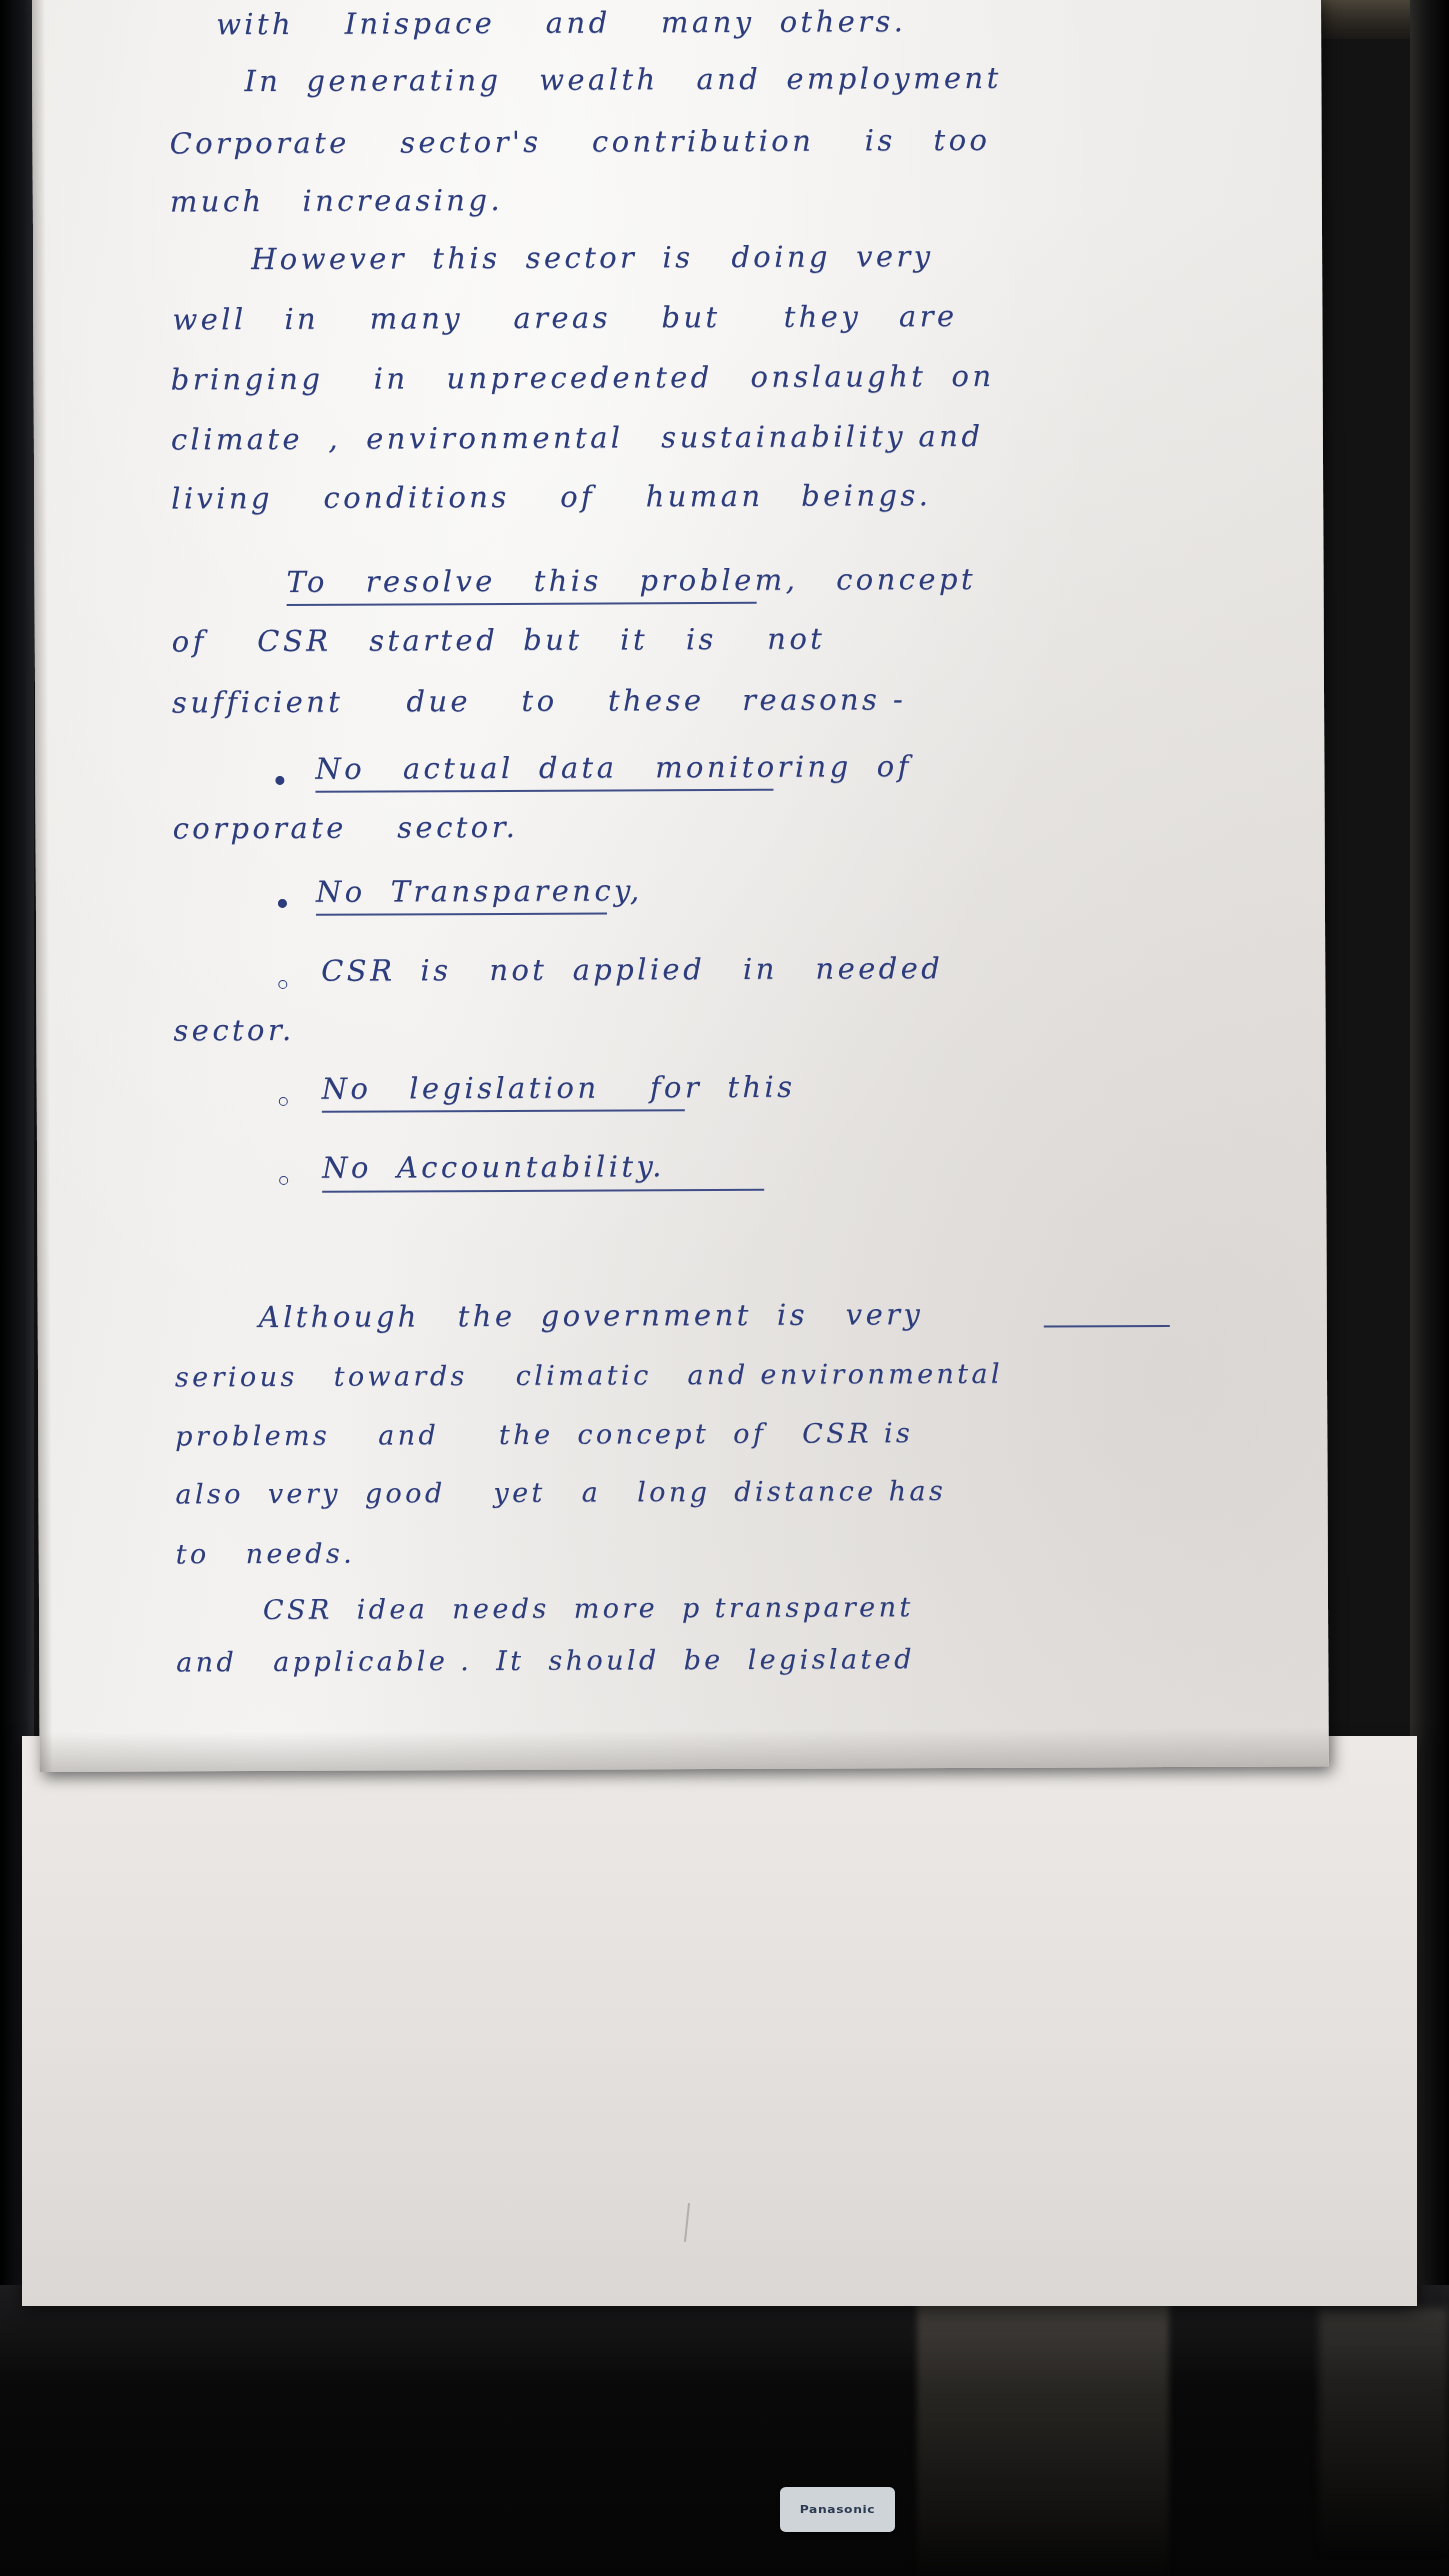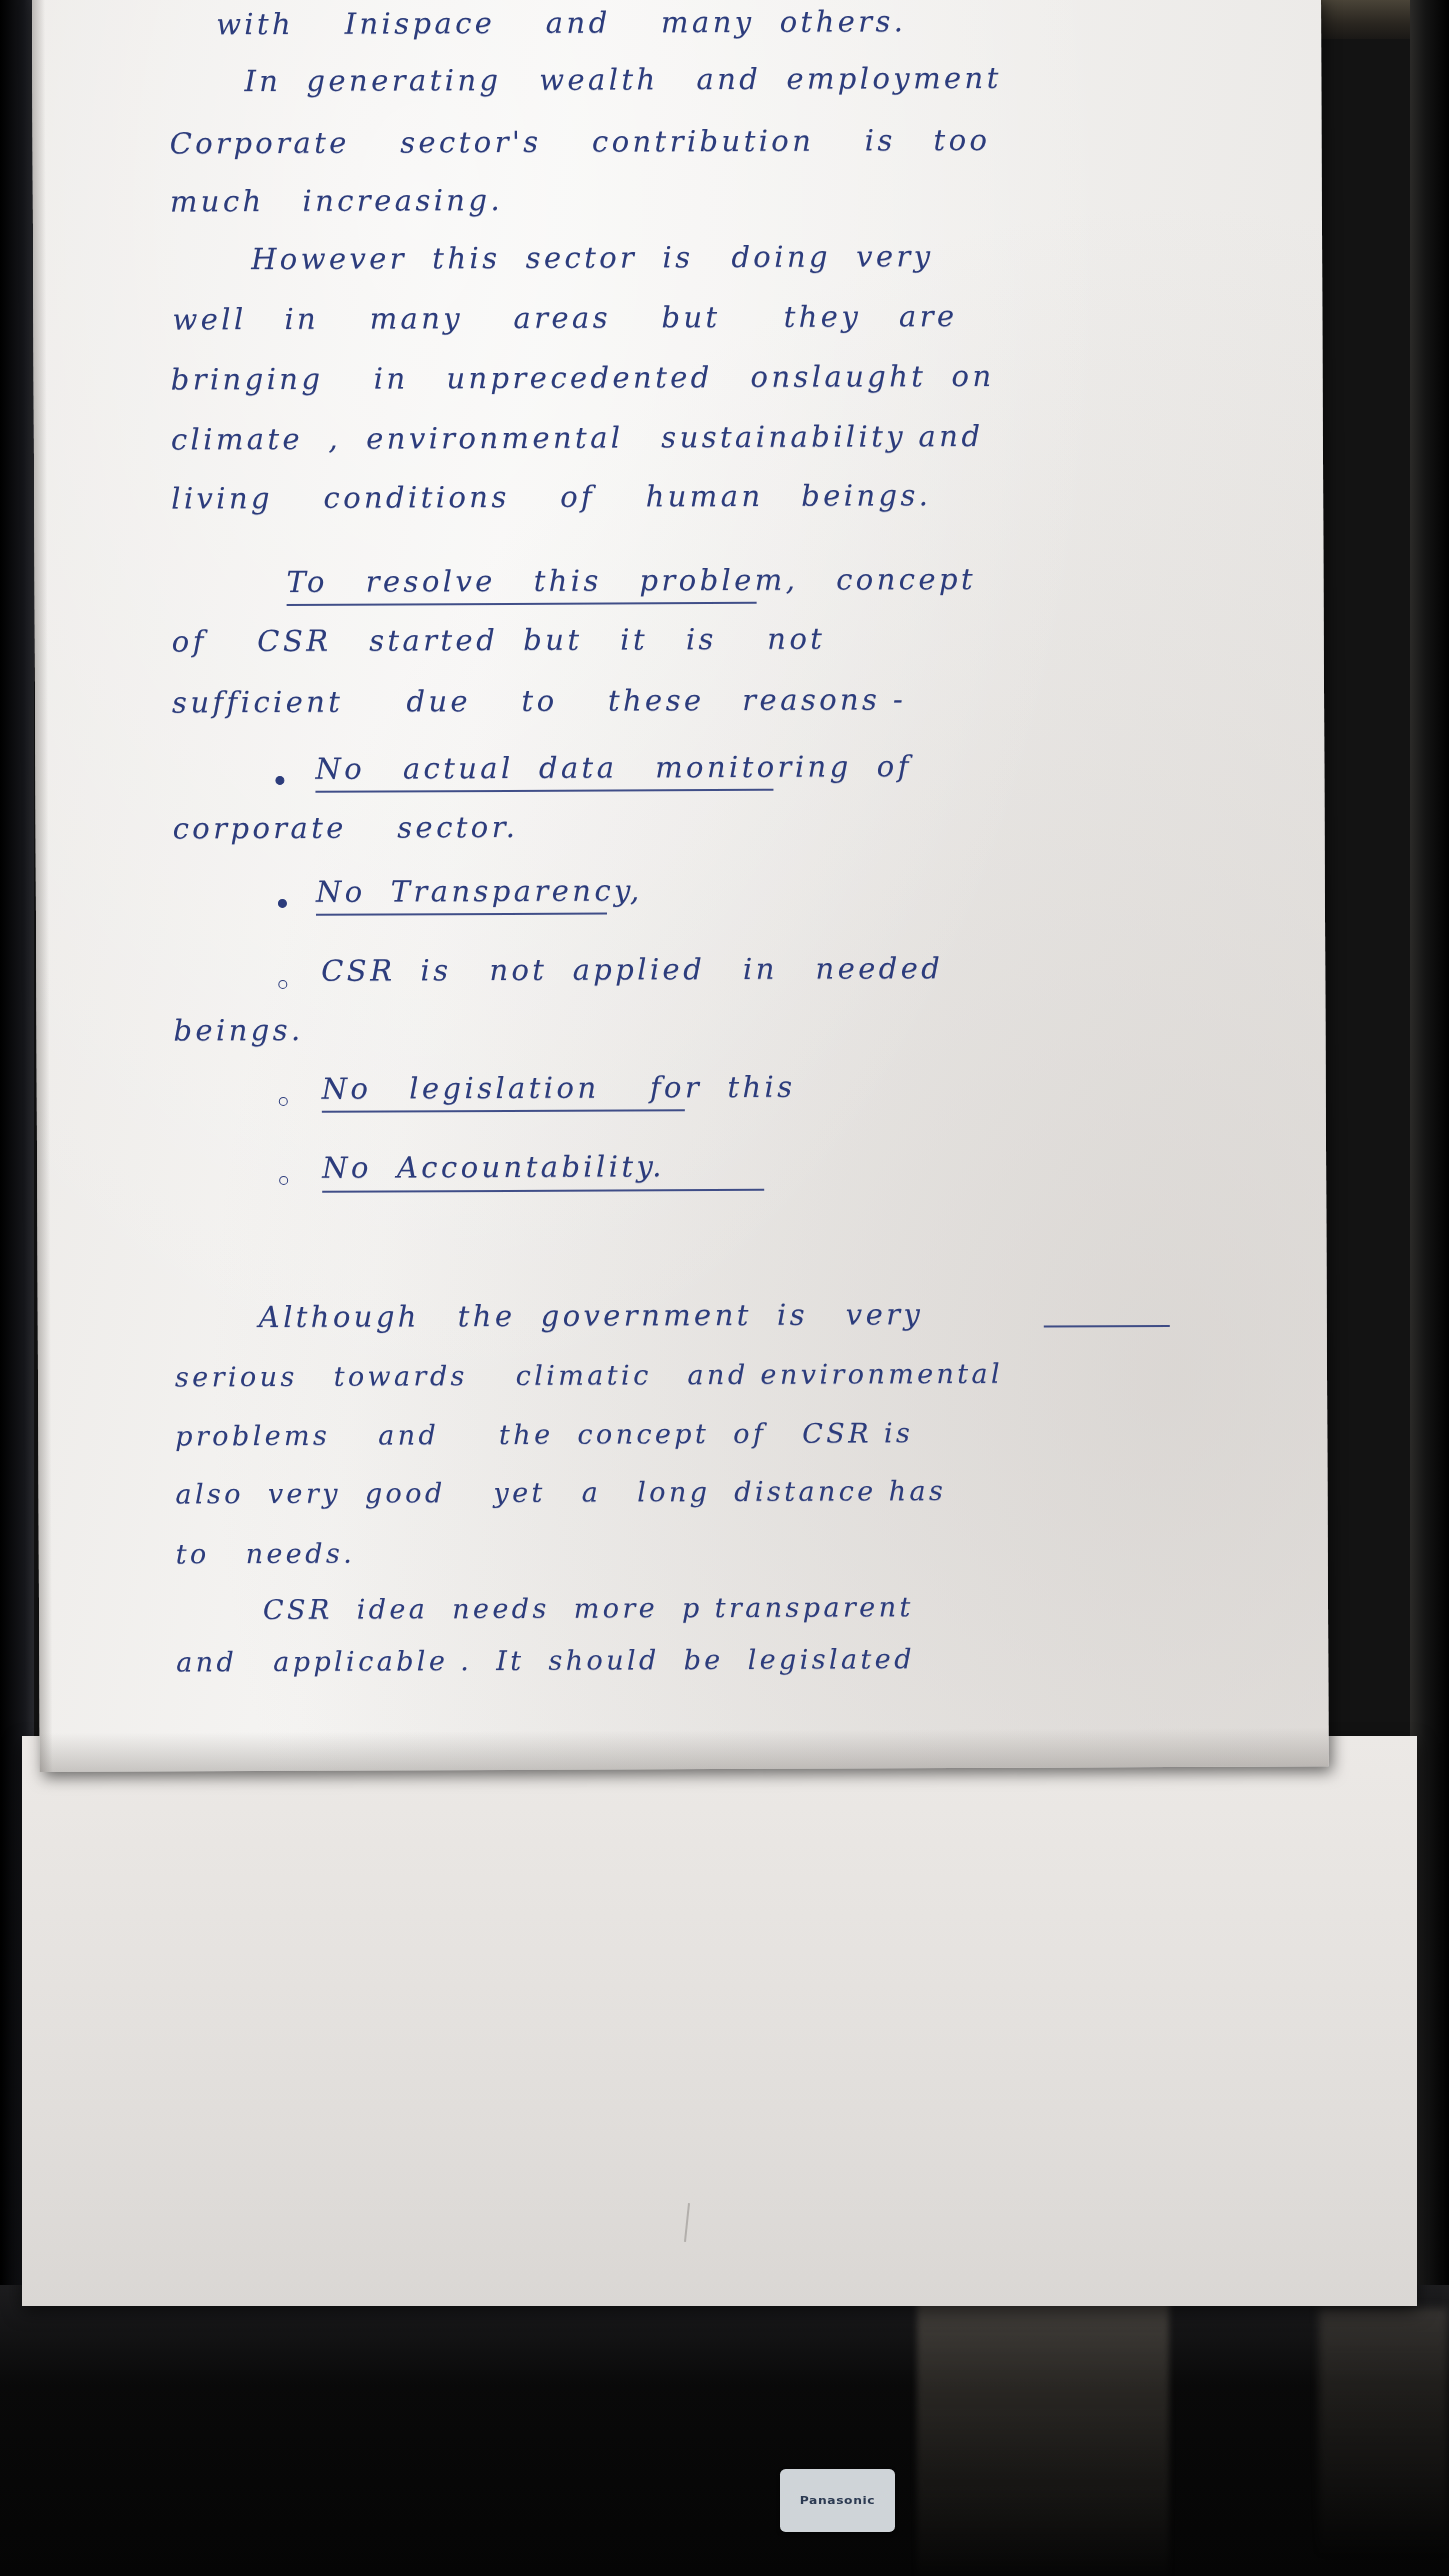--- a/index.html
+++ b/index.html
@@ -60,21 +60,21 @@
     left: 1319px; bottom: 22.4px;
     width: 129px; height: 246px;
     background: linear-gradient(180deg, rgba(120,112,100,0.30), rgba(30,28,26,0.02));
     filter: blur(4.5px);
   }
 
   
   .badge {
     position: absolute;
     left: 780px; bottom: 44px;
-    width: 115px; height: 63px;
+    width: 115px; height: 45px;
     border-radius: 5.6px;
     background: #cfd4d8;
     box-shadow: 0 1.1px 3.4px rgba(0,0,0,0.6);
     display: flex;
     align-items: center;
     justify-content: center;
     overflow: hidden;
   }
   .badge span {
     font-family: "DejaVu Sans", sans-serif;
@@ -215,21 +215,21 @@
       <div class="ln sp2" style="left:280px; top:756px;">No   actual  data   monitoring  of</div>
       <div class="hrule" style="left:280px; top:792px; width:458px;"></div>
       <div class="ln sp2" style="left:137px; top:815px;">corporate    sector.</div>
 
       <div class="bullet filled" style="left:242px; top:900px;"></div>
       <div class="ln sp2" style="left:280px; top:879px;">No  Transparency,</div>
       <div class="hrule" style="left:280px; top:915px; width:291px;"></div>
 
       <div class="bullet" style="left:242px; top:981px;"></div>
       <div class="ln sp2" style="left:285px; top:958px;">CSR  is   not  applied   in   needed</div>
-      <div class="ln sp2" style="left:137px; top:1017px;">beings.</div>
+      <div class="ln sp2" style="left:137px; top:1017px;">sector.</div>
 
       <div class="bullet" style="left:242px; top:1098px;"></div>
       <div class="ln sp2" style="left:285px; top:1076px;">No   legislation    for  this</div>
       <div class="hrule" style="left:285px; top:1112px; width:363px;"></div>
 
       <div class="bullet" style="left:242px; top:1177px;"></div>
       <div class="ln sp2" style="left:285px; top:1155px;">No  Accountability.</div>
       <div class="hrule" style="left:285px; top:1192px; width:442px;"></div>
 
       <div class="ln sp2" style="left:221px; top:1304px;">Although   the  government  is   very</div>

